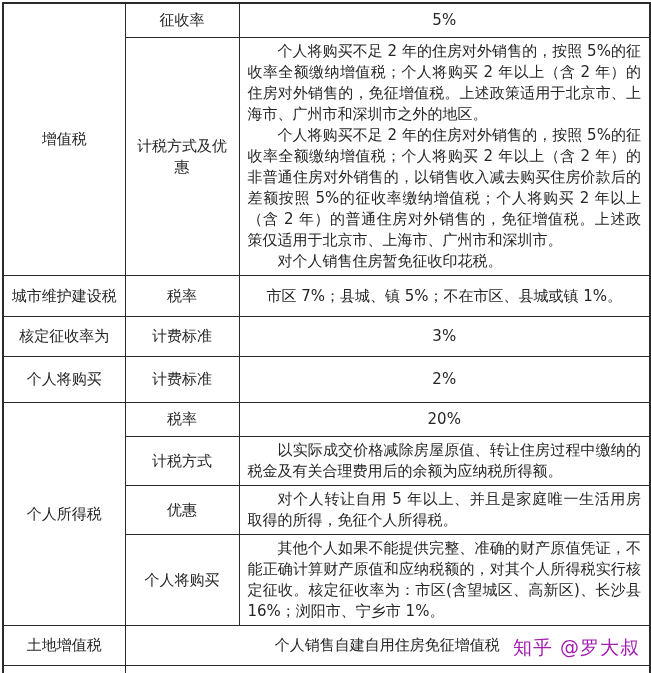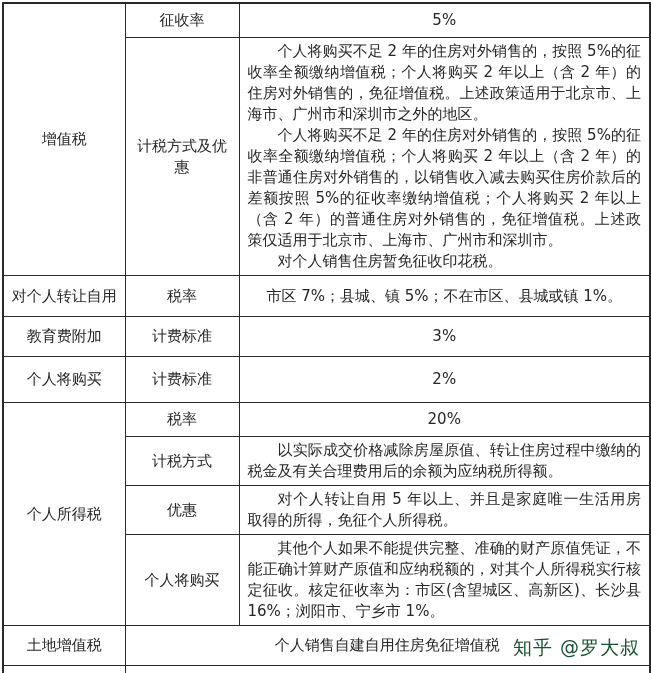--- a/index.html
+++ b/index.html
@@ -52,21 +52,21 @@
   tr.r8  { height: 43px; }
   tr.r9  { height: 85px; }
   tr.r10 { height: 40px; }
   tr.r11 { height: 43px; }
   .watermark {
     position: absolute;
     right: 11px;
     bottom: 12px;
     font-size: 19px;
     letter-spacing: 1px;
-    color: #14532d;
+    color: #a21caf;
     pointer-events: none;
     white-space: nowrap;
   }
 </style>
 </head>
 <body>
 
 <div class="page">
   <table class="tax-table">
     <colgroup>
@@ -84,27 +84,27 @@
     <tr class="r2">
       <td>计税方式及优惠</td>
       <td class="longtext">
         <p>个人将购买不足 2 年的住房对外销售的，按照 5%的征收率全额缴纳增值税；个人将购买 2 年以上（含 2 年）的住房对外销售的，免征增值税。上述政策适用于北京市、上海市、广州市和深圳市之外的地区。</p>
         <p>个人将购买不足 2 年的住房对外销售的，按照 5%的征收率全额缴纳增值税；个人将购买 2 年以上（含 2 年）的非普通住房对外销售的，以销售收入减去购买住房价款后的差额按照 5%的征收率缴纳增值税；个人将购买 2 年以上（含 2 年）的普通住房对外销售的，免征增值税。上述政策仅适用于北京市、上海市、广州市和深圳市。</p>
         <p>对个人销售住房暂免征收印花税。</p>
       </td>
     </tr>
 
     <tr class="r3">
-      <td>对个人转让自用</td>
+      <td>城市维护建设税</td>
       <td>税率</td>
       <td>市区 7%；县城、镇 5%；不在市区、县城或镇 1%。</td>
     </tr>
 
     <tr class="r4">
-      <td>教育费附加</td>
+      <td>核定征收率为</td>
       <td>计费标准</td>
       <td>3%</td>
     </tr>
 
     <tr class="r5">
       <td>个人将购买</td>
       <td>计费标准</td>
       <td>2%</td>
     </tr>
 

